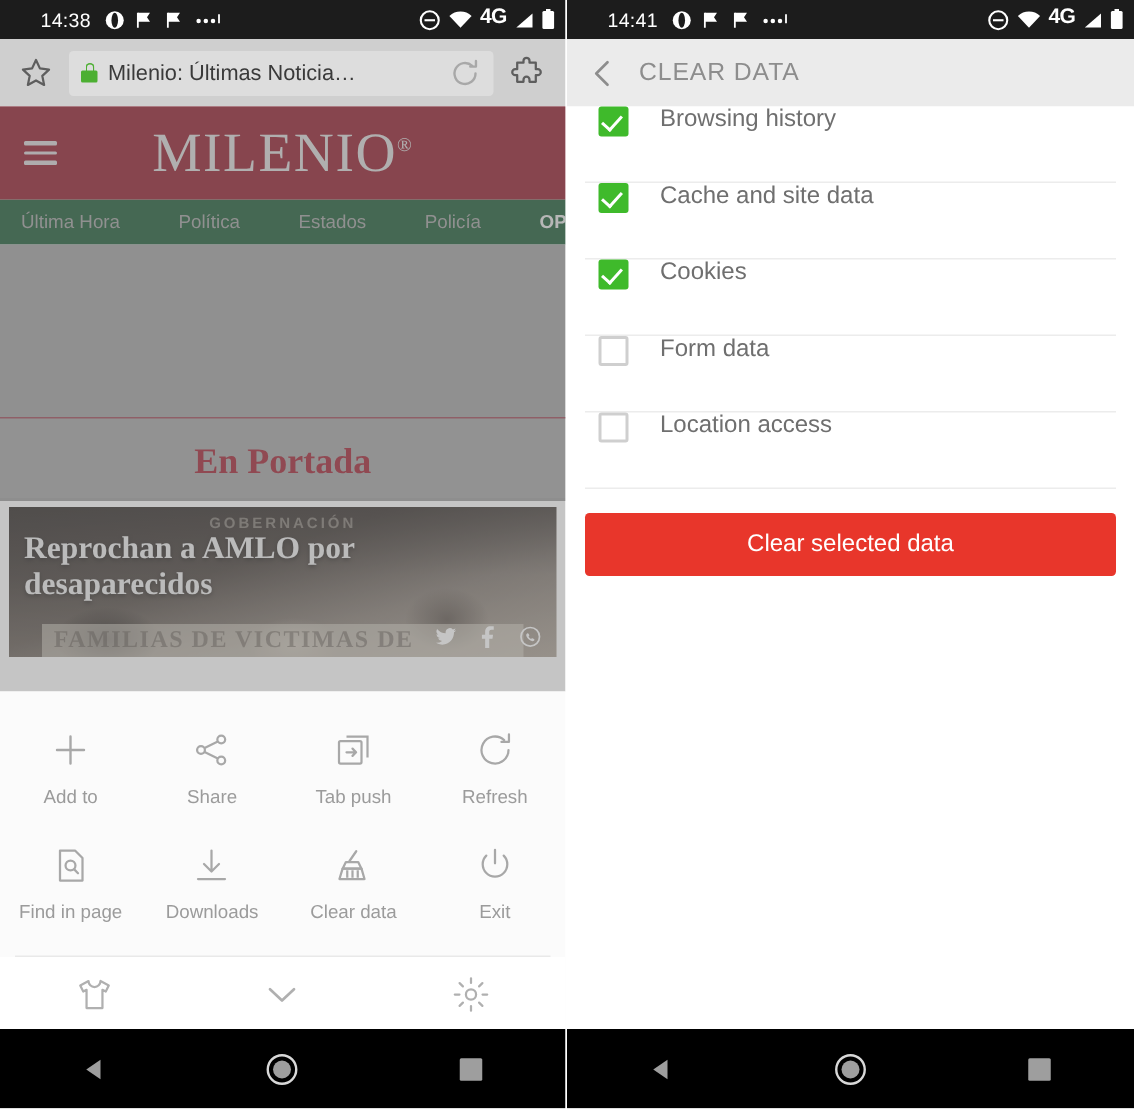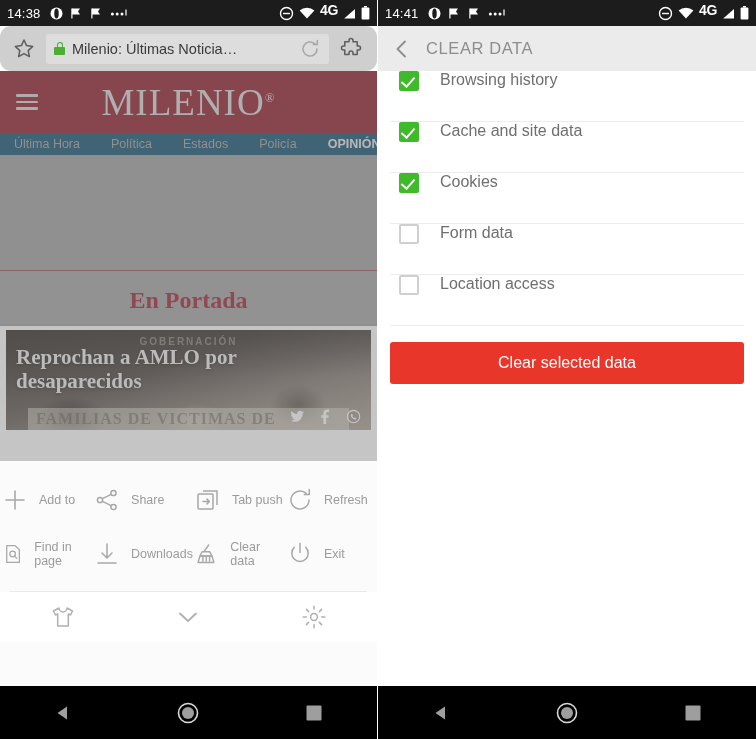--- a/index.html
+++ b/index.html
@@ -5,28 +5,28 @@
   * { margin:0; padding:0; box-sizing:border-box; }
   html,body { width:756px; height:739px; background:#fff;
     font-family:"Liberation Sans", sans-serif; overflow:hidden; }
   .screens { display:flex; width:756px; height:739px; }
   .phone { width:378px; height:739px; position:relative; overflow:hidden; background:#fff; }
   .phone.left { border-right:1px solid #fff; }
 
   
   .statusbar { height:26px; background:#1c1c1c; display:flex; align-items:center;
     padding:0 7px; color:#fff; }
-  .sb-time { font-size:13px; letter-spacing:.2px; font-weight:400; }
+  .sb-time { font-size:13px; letter-spacing:.2px; font-weight:400;margin-left:20px; }
   .sb-left-icons { display:flex; align-items:center; gap:7px; margin-left:9px; }
   .sb-right { margin-left:auto; display:flex; align-items:center; gap:5px; }
   .sb-ico { display:block; }
   .sb-4g { font-size:14px; font-weight:700; letter-spacing:-.3px; position:relative; top:-3px; }
 
   
-  .urlbar { height:45px; background:#cfcfcf; display:flex; align-items:center; padding:0 12px;border-radius:11px; }
+  .urlbar { height:45px; background:#cfcfcf; display:flex; align-items:center; padding:0 12px; }
   .urlbar .star { flex:0 0 auto; }
   .url-field { flex:1 1 auto; height:30px; margin:0 10px; background:#dddddd; border-radius:3px;
     display:flex; align-items:center; padding:0 8px; gap:7px; min-width:0; }
   .lock { width:11px; height:13px; position:relative; flex:0 0 auto; }
   .lock .body { position:absolute; bottom:0; width:11px; height:8px; background:#4caf32; border-radius:1px; }
   .lock .shackle { position:absolute; top:0; left:2.5px; width:6px; height:6px;
     border:1.8px solid #4caf32; border-bottom:none; border-radius:3px 3px 0 0; }
   .url-text { font-size:14.5px; color:#3a3a3a; white-space:nowrap; overflow:hidden;
     text-overflow:ellipsis; flex:1 1 auto; }
   .refresh-ico { flex:0 0 auto; opacity:.45; }
@@ -35,22 +35,22 @@
   
   .site { position:relative; }
   .site-header { height:62px; background:#8c1323; display:flex; align-items:center;
     padding:0 16px; position:relative; }
   .ham { width:22px; display:flex; flex-direction:column; gap:4px; flex:0 0 auto; }
   .ham i { display:block; height:2.5px; background:#d6d1d2; border-radius:1px; }
   .logo { position:absolute; left:0; right:0; text-align:center; pointer-events:none;
     font-family:"Liberation Serif", serif; font-size:37px; color:#d9d6d6; letter-spacing:1px;
     font-weight:400; line-height:1; }
   .logo sup { font-size:13px; vertical-align:super; }
-  .site-nav { height:22px; background:#0c4a6e; display:flex; align-items:center;
-    gap:3px; padding:0 14px; overflow:hidden; }
+  .site-nav { height:30px; background:#14532d; display:flex; align-items:center;
+    gap:11px; padding:0 14px; overflow:hidden; }
   .site-nav a { font-size:12.5px; color:#9e9e9e; white-space:nowrap; text-decoration:none;
     margin-right:28px; }
   .site-nav a.on { color:#e6e6e6; font-weight:bold; margin-right:0; }
   .site-body { background:#9e9e9e; height:115px; }
   .portada-wrap { background:#a2a2a2; border-top:1px solid #9c4452; padding:16px 0 10px;
     text-align:center; }
   .portada { font-family:"Liberation Serif", serif; font-weight:bold; font-size:24px; color:#9e1b2c; }
   .hr-grey { height:2px; background:#9a9a9a; }
   .hero { height:100px; position:relative; margin:4px 6px 0; overflow:hidden;
     background:linear-gradient(160deg,#3a332f 0%,#4d443e 40%,#8d837a 70%,#b4a99c 100%); }
@@ -71,21 +71,21 @@
     font-weight:bold; font-size:16px; color:rgba(70,62,55,.45); letter-spacing:1px; white-space:nowrap;}
   .hero-social { position:absolute; right:10px; bottom:6px; display:flex; gap:13px;
     align-items:center; }
 
   
   .dim { position:absolute; left:0; right:0; background:rgba(128,128,128,.46); pointer-events:none; }
 
   
   .menu-panel { position:absolute; left:0; right:0; bottom:0; background:#fbfbfb; }
   .menu-grid { display:grid; grid-template-columns:repeat(4,1fr); padding:14px 0 8px; }
-  .mitem { display:flex; flex-direction:row; align-items:center; gap:9px; padding:10px 0 14px; }
+  .mitem { display:flex; flex-direction:column; align-items:center; gap:9px; padding:10px 0 14px; }
   .mitem .lbl { font-size:12.5px; color:#9b9b9b; }
   .menu-sep { height:1px; background:#e9e9e9; margin:0 10px; }
   .menu-bottom { height:50px; display:grid; grid-template-columns:repeat(3,1fr);
     align-items:center; justify-items:center; background:#fff; }
 
   
   .navbar { position:absolute; left:0; right:0; bottom:0; height:53px; background:#000;
     display:grid; grid-template-columns:repeat(3,1fr); align-items:center; justify-items:center; }
 
   

